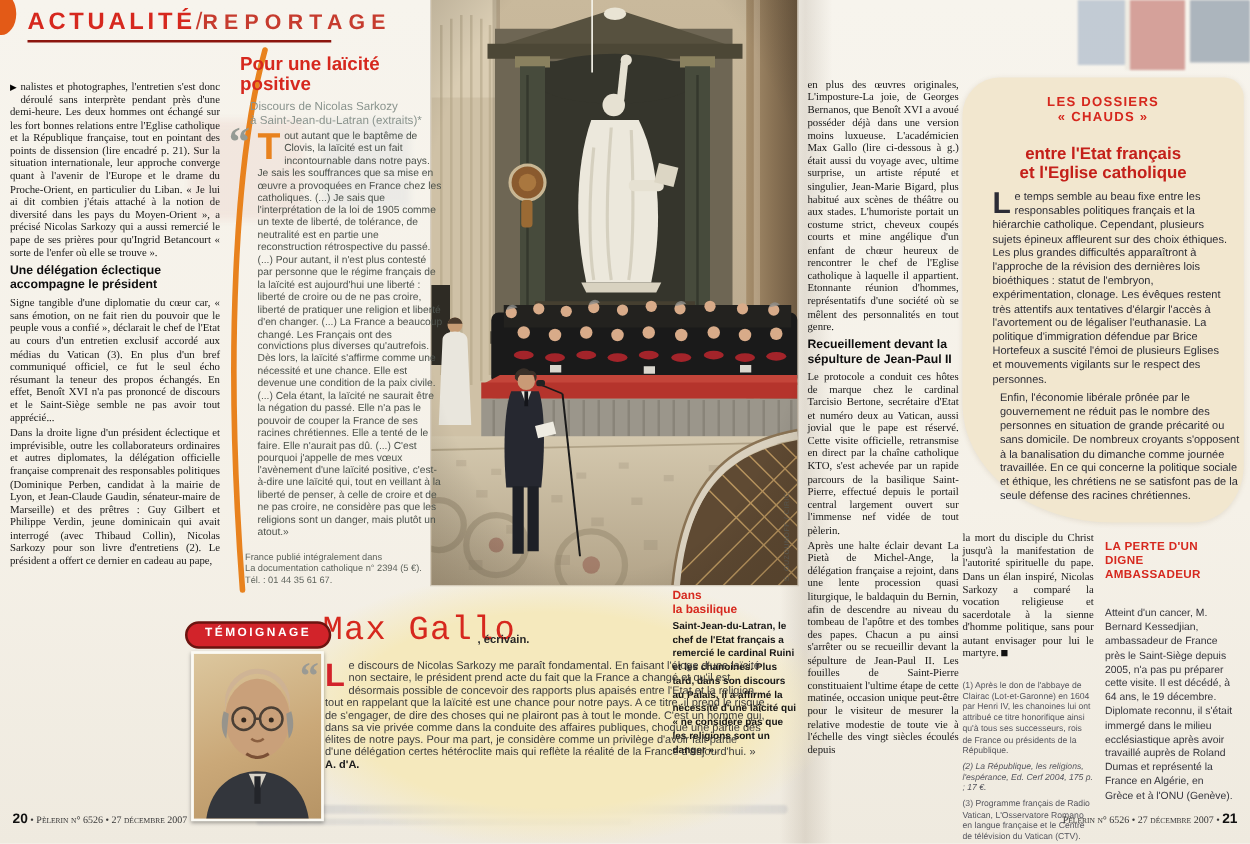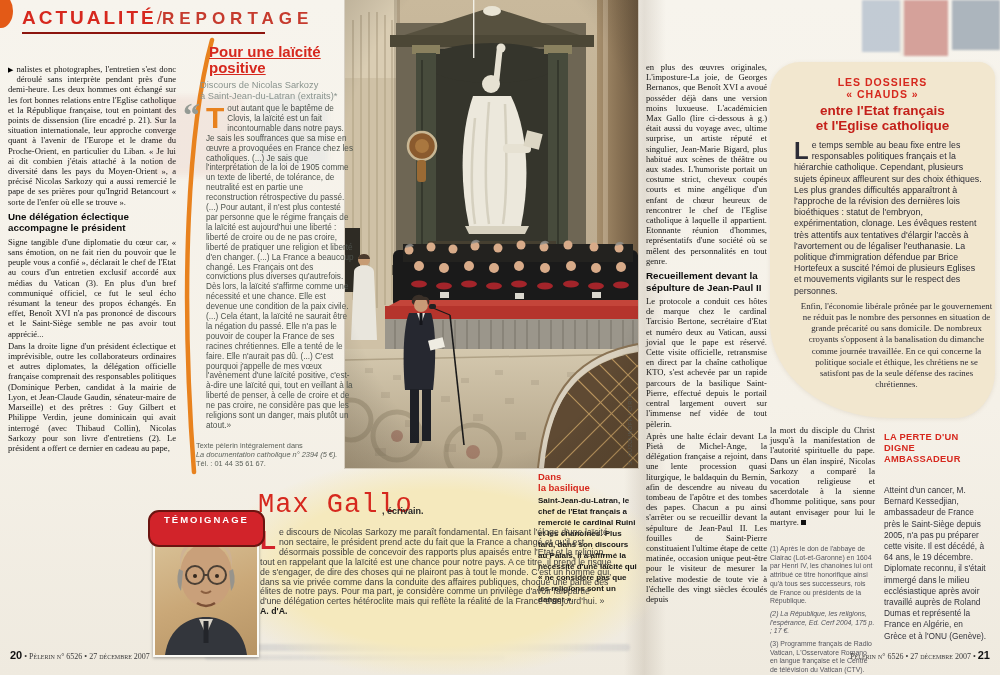--- a/index.html
+++ b/index.html
@@ -28,52 +28,52 @@
   .header .sub{font-size:17px;font-weight:700;letter-spacing:5px;color:#c63b2e;}
   .header-rule{left:22px;top:32px;width:243px;height:2px;background:#8c150e;z-index:3;}
   
   .serifcol{font-family:"Liberation Serif",serif;font-size:8.6px;line-height:10.2px;
     text-align:justify;color:#161616;z-index:3;}
   .serifcol p{margin:0 0 2px 0;}
   .subhead{font-family:"Liberation Sans",sans-serif;font-weight:700;font-size:9.8px;
     line-height:11.5px;margin:4px 0 3px 0;color:#0e0e0e;text-align:left;}
   .marker{float:left;font-size:7px;margin:1px 3px 0 0;color:#000;}
   
-  .qb-title{left:209px;top:44px;width:150px;font-size:15px;font-weight:800;line-height:16px;color:#d6281e;z-index:3;text-decoration:underline;}
+  .qb-title{left:192px;top:44px;width:150px;font-size:15px;font-weight:800;line-height:16px;color:#d6281e;z-index:3;}
   .qb-sub{left:200px;top:80px;width:150px;font-size:9.3px;line-height:11px;color:#8a948e;z-index:3;}
   .qb-openquote{left:183px;top:96px;font-family:"Liberation Serif",serif;font-size:34px;font-weight:700;color:#949a94;z-index:3;}
   .qb-text{left:206px;top:104px;width:148px;font-size:8.2px;line-height:9.9px;color:#4c524c;z-index:3;}
   .qb-text .dropcap{float:left;font-size:30px;line-height:25px;font-weight:700;color:#e8821e;margin:1px 3px 0 0;}
   .qb-foot{left:196px;top:442px;width:150px;font-size:7.4px;line-height:8.8px;color:#5d625b;z-index:3;}
-  .qb-foot .it{font-style:italic;}
+  .qb-foot .it{}
   .orange-curve{left:170px;top:36px;z-index:2;}
   
   .photo{left:345px;top:0;width:293px;height:468px;z-index:2;box-shadow:0 0 0 1px rgba(120,100,70,.25);}
   .photo-credit{left:627px;top:465px;font-size:5.5px;color:#57564f;z-index:4;
     transform:rotate(-90deg);transform-origin:left top;letter-spacing:.5px;white-space:nowrap;}
   .caption{left:538px;top:472px;width:100px;z-index:3;}
   .caption .t{font-size:9.5px;font-weight:800;color:#d6281e;line-height:10.5px;}
   .caption .b{font-size:8px;font-weight:700;line-height:11px;color:#161616;margin-top:2px;}
   
   .dossiers{left:770px;top:62px;width:225px;height:356px;background:#f2e7cf;z-index:2;
     border-radius:30px 16px 40px 120px / 30px 16px 46px 95px;box-shadow:0 1px 4px rgba(120,90,40,.12);}
   .dossiers .kicker{margin-top:14px;text-align:center;font-size:10.5px;font-weight:700;letter-spacing:1px;color:#d6281e;line-height:12px;}
-  .dossiers .title{margin-top:4px;text-align:center;font-size:13.5px;font-weight:800;color:#c4201a;line-height:14.5px;}
+  .dossiers .title{margin-top:16px;text-align:center;font-size:13.5px;font-weight:800;color:#c4201a;line-height:14.5px;}
   .dossiers .body{margin:7px 12px 0 24px;font-size:8.8px;line-height:11.2px;color:#2c2c36;text-align:left;}
   .dossiers .body .dropcap{float:left;font-size:24px;line-height:20px;font-weight:800;color:#2c2c36;margin:1px 3px 0 0;}
-  .dossiers .body2{margin:4px 2px 0 30px;font-size:8.8px;line-height:11.2px;color:#2c2c36;text-align:center;font-family:Liberation Serif, serif;}
+  .dossiers .body2{margin:4px 2px 0 30px;font-size:8.8px;line-height:11.2px;color:#2c2c36;}
   
   .amb{left:884px;top:432px;width:103px;z-index:3;}
   .amb .t{font-size:9.3px;font-weight:700;color:#d6281e;line-height:11px;letter-spacing:.3px;}
   .amb .b{margin-top:20px;font-size:8.3px;line-height:11.2px;color:#33333b;}
   
   .blob{left:222px;top:462px;width:436px;height:212px;z-index:1;
     background:radial-gradient(ellipse at 50% 50%, #f5e9bd 52%, rgba(245,233,189,0) 74%);}
   .badge{left:148px;top:497px;z-index:4;background:#d2232a;border:2px solid #6b1410;
-    border-radius:11px;padding:2px 14px 20px 14px;color:#fff;font-weight:800;font-size:9.5px;letter-spacing:2px;margin-top:13px;}
+    border-radius:11px;padding:2px 14px 5px 14px;color:#fff;font-weight:800;font-size:9.5px;letter-spacing:2px;}
   .portrait{left:153px;top:521px;width:102px;height:132px;z-index:3;border:2px solid #fbfaf4;
     box-shadow:0 1px 3px rgba(0,0,0,.35);background:linear-gradient(160deg,#dcc79e 0%,#caa878 55%,#b69465 100%);overflow:hidden;}
   .gallo-name{left:258px;top:490px;z-index:3;font-size:27px;font-weight:400;letter-spacing:1px;color:#d6281e;font-family:Liberation Mono, monospace;}
   .gallo-role{left:382px;top:506px;z-index:3;font-size:9px;font-weight:700;color:#272727;}
   .tm-openquote{left:240px;top:524px;font-family:"Liberation Serif",serif;font-size:30px;font-weight:700;color:#9a9a94;z-index:3;}
   .tm-text{left:260px;top:528px;width:352px;font-size:8.8px;line-height:9.9px;color:#3c3c3c;z-index:3;}
   .tm-text .dropcap{float:left;font-size:26px;line-height:22px;font-weight:800;color:#d2232a;margin:1px 3px 0 0;}
   .tm-text .sig{font-weight:800;color:#1c1c1c;}
   
   .endmark{display:inline-block;width:5px;height:5px;background:#111;margin-left:2px;}
@@ -121,21 +121,21 @@
   <span>Pour une laïcité</span><br><span>positive</span>
 </div>
 <div class="abs qb-sub">
   <span>Discours de Nicolas Sarkozy</span><br><span>à Saint-Jean-du-Latran (extraits)*</span>
 </div>
 <div class="abs qb-openquote">“</div>
 <div class="abs qb-text">
   <span class="dropcap">T</span><span>out autant que le baptême de Clovis, la laïcité est un fait incontournable dans notre pays. Je sais les souffrances que sa mise en œuvre a provoquées en France chez les catholiques. (...) Je sais que l'interprétation de la loi de 1905 comme un texte de liberté, de tolérance, de neutralité est en partie une reconstruction rétrospective du passé. (...) Pour autant, il n'est plus contesté par personne que le régime français de la laïcité est aujourd'hui une liberté : liberté de croire ou de ne pas croire, liberté de pratiquer une religion et liberté d'en changer. (...) La France a beaucoup changé. Les Français ont des convictions plus diverses qu'autrefois. Dès lors, la laïcité s'affirme comme une nécessité et une chance. Elle est devenue une condition de la paix civile. (...) Cela étant, la laïcité ne saurait être la négation du passé. Elle n'a pas le pouvoir de couper la France de ses racines chrétiennes. Elle a tenté de le faire. Elle n'aurait pas dû. (...) C'est pourquoi j'appelle de mes vœux l'avènement d'une laïcité positive, c'est-à-dire une laïcité qui, tout en veillant à la liberté de penser, à celle de croire et de ne pas croire, ne considère pas que les religions sont un danger, mais plutôt un atout.»</span>
 </div>
 <div class="abs qb-foot">
-  <span>Texte pèlerin intégralement dans</span><br>
+  <span>France publié intégralement dans</span><br>
   <span class="it">La documentation catholique n° 2394 (5 €).</span><br>
   <span>Tél. : 01 44 35 61 67.</span>
 </div>
 
 <svg class="abs photo" viewBox="0 0 293 468" preserveAspectRatio="none">
   <defs>
     <linearGradient id="stoneG" x1="0" y1="0" x2="0" y2="1">
       <stop offset="0" stop-color="#c9b99c"></stop>
         <stop offset="1" stop-color="#b2a187"></stop>
     </linearGradient>

